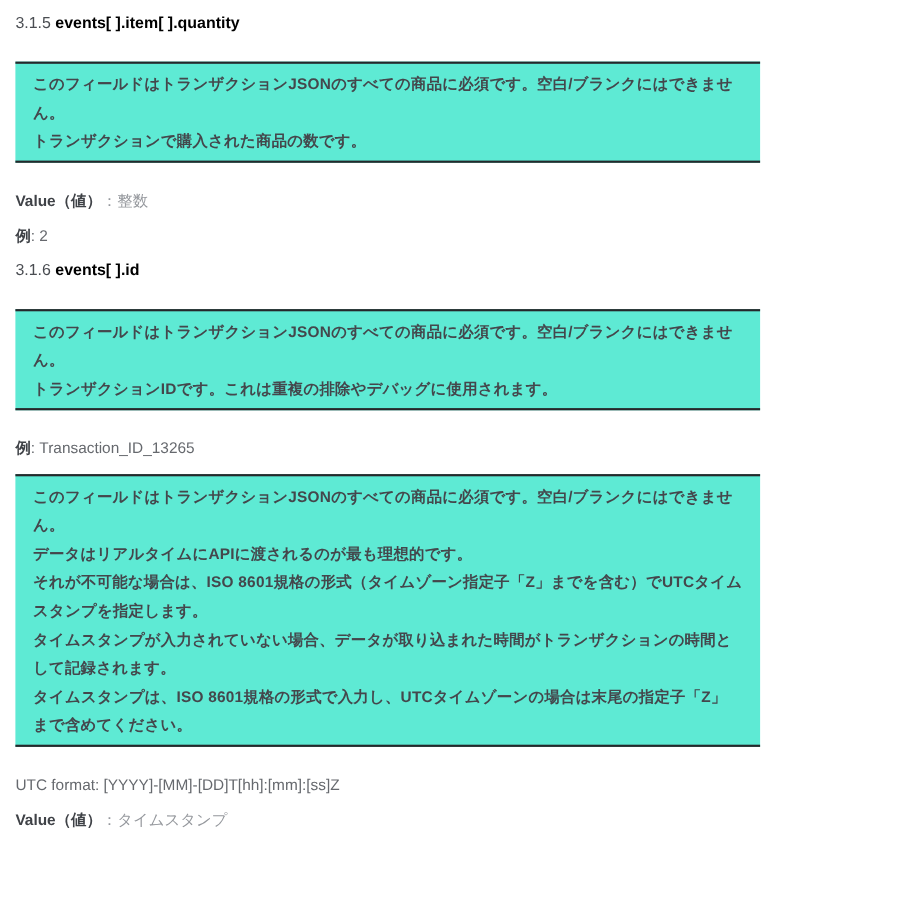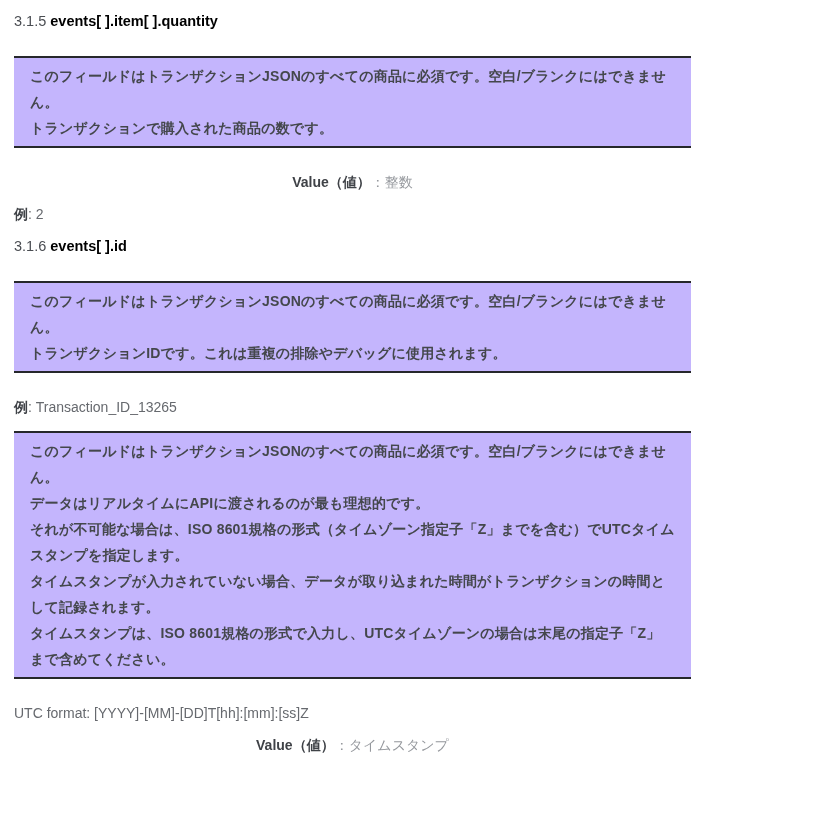--- a/index.html
+++ b/index.html
@@ -21,21 +21,21 @@
     line-height: 17px;
     color: #4a4d52;
     font-weight: 400;
     margin-bottom: 26px;
   }
   .heading .field-name {
     font-weight: 700;
     color: #000000;
   }
   .note-box {
-    background: #c4b5fd;
+    background: #5eead4;
     border-top: 2px solid #26282b;
     border-bottom: 2px solid #26282b;
     padding: 5px 16px;
     margin-bottom: 26px;
   }
   .note-box p {
     line-height: 26px;
     font-weight: 700;
     color: #44474c;
     letter-spacing: 0.2px;
@@ -45,21 +45,21 @@
     margin-bottom: 15px;
     color: #66696e;
   }
   .para .label {
     font-weight: 700;
     color: #3f4247;
   }
   .para .light-value {
     color: #95989d;
   }
-  .para.value-line { margin-top: 0; text-align: center; }
+  .para.value-line { margin-top: 0; }
 </style>
 </head>
 <body>
 
 <div class="content">
 
   <div class="heading">
     <span>3.1.5</span>
     <span class="field-name">events[ ].item[ ].quantity</span>
   </div>

